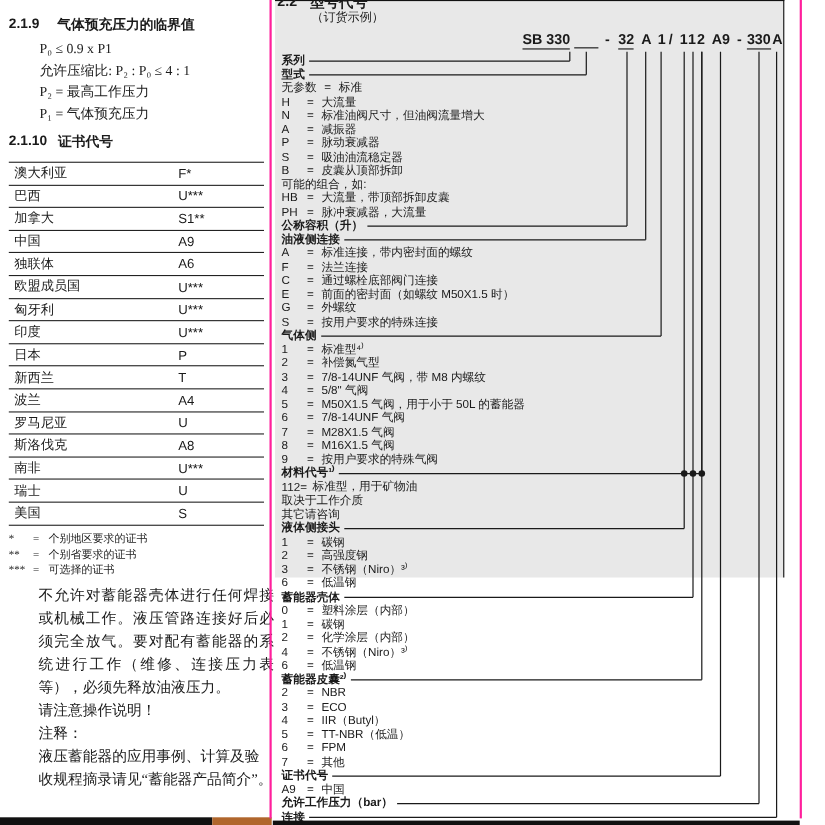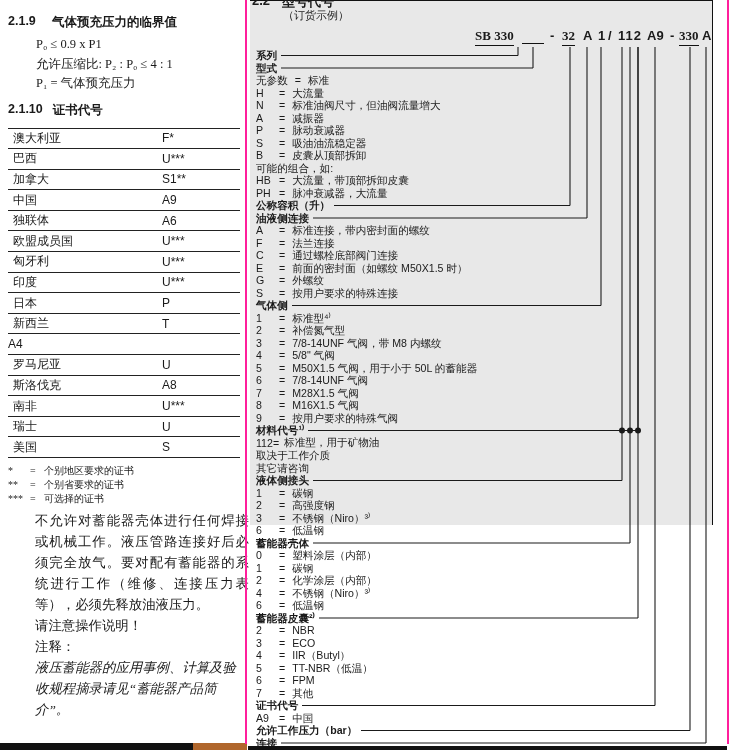--- a/index.html
+++ b/index.html
@@ -17,37 +17,37 @@
   .trow{display:flex;height:19.6px;align-items:center;border-bottom:1.2px solid #222;font-size:12px;}
   .trow .country{font-family:"Liberation Serif",serif;padding-left:5px;flex:1;}
   .trow .ccode{width:78px;font-family:"Liberation Sans",sans-serif;}
   #other-note{font-size:10px;margin-top:9px;font-family:"Liberation Serif",serif;}
   #footnotes{margin-top:6px;}
   .fnote{display:flex;font-size:10px;line-height:14px;font-family:"Liberation Serif",serif;}
   .fnote .mark{width:22px;}
   .fnote .feq{width:14px;}
   #warn{margin:4px 0 0 27px;width:214px;font-family:"Liberation Serif",serif;font-size:13.4px;line-height:21px;text-align:justify;}
   #warn-line2,#note-label{margin-left:27px;font-family:"Liberation Serif",serif;font-size:13.4px;line-height:21px;}
-  #note-para{margin-left:27px;width:214px;font-family:"Liberation Serif",serif;font-size:13.4px;line-height:21px;font-style:italic;}
+  #note-para{margin-left:27px;width:214px;font-family:"Liberation Serif",serif;font-size:13.4px;line-height:21px;}
 
   
   .pink-line{position:absolute;top:0;width:2px;height:744px;z-index:6;}
   #pink-mid{left:245px;}
   #pink-right{left:727px;}
   #bar-black-left{position:absolute;left:0;top:743px;width:193px;height:7px;z-index:5;}
   #bar-orange{position:absolute;left:193px;top:743px;width:54px;height:7px;z-index:5;}
   #bar-black-right{position:absolute;left:248px;top:746px;width:479px;height:4px;z-index:5;}
 
   
   #panel{position:absolute;left:250px;top:0;width:463px;height:525px;background:#e8e8e8;border-top:1px solid #111;border-right:1.4px solid #111;box-sizing:border-box;}
   #sec-head{position:absolute;left:2px;top:-8px;font-weight:bold;font-size:13px;display:flex;gap:12px;}
   #sec-sub{position:absolute;left:33px;top:7px;font-size:11px;}
   #codebar{position:absolute;left:0;top:0;height:46px;width:100%;z-index:3;}
   .ctok{position:absolute;top:27px;font-size:13px;font-weight:bold;white-space:pre;}
-  .u{border-bottom:1.6px solid #111;padding-bottom:1px;font-family:Liberation Serif, serif;}
+  .u{border-bottom:1.6px solid #111;padding-bottom:1px;}
   #ct-blank{left:272px;width:22px;height:14px;}
   #svgwrap{position:absolute;left:0;top:0;width:463px;height:746px;z-index:1;}
   #rows{position:absolute;left:0;top:48px;width:461px;bottom:0;z-index:2;}
   .drow{height:12.5px;display:flex;align-items:center;padding-left:6px;font-size:10.6px;white-space:nowrap;line-height:12.5px;}
   .drow.lab{font-weight:bold;}
   .drow .k{min-width:16px;}
   .drow .eq{margin:0 7px;}
   .drow .nv{margin-left:5px;font-family:Liberation Mono, monospace;}
 </style>
 </head>
@@ -56,20 +56,21 @@
 <div id="page">
 
   <div id="left">
     <div class="lhead">
       <span class="num">2.1.9</span>
       <span>气体预充压力的临界值</span>
     </div>
     <div id="formulas">
         <div class="formula-line">P₀ ≤ 0.9 x P1</div>
         <div class="formula-line">允许压缩比:  P₂ : P₀ ≤ 4 : 1</div>
+        <div class="formula-line">P₂ = 最高工作压力</div>
         <div class="formula-line">P₁ = 气体预充压力</div>
       </div>
     <div class="lhead" id="s2110">
       <span class="num">2.1.10</span>
       <span>证书代号</span>
     </div>
     <div id="cert-table">
         <div class="trow">
           <span class="country">澳大利亚</span>
           <span class="ccode">F*</span>
@@ -104,20 +105,21 @@
         </div>
         <div class="trow">
           <span class="country">日本</span>
           <span class="ccode">P</span>
         </div>
         <div class="trow">
           <span class="country">新西兰</span>
           <span class="ccode">T</span>
         </div>
         <div class="trow">
+          <span class="country">波兰</span>
           <span class="ccode">A4</span>
         </div>
         <div class="trow">
           <span class="country">罗马尼亚</span>
           <span class="ccode">U</span>
         </div>
         <div class="trow">
           <span class="country">斯洛伐克</span>
           <span class="ccode">A8</span>
         </div>

